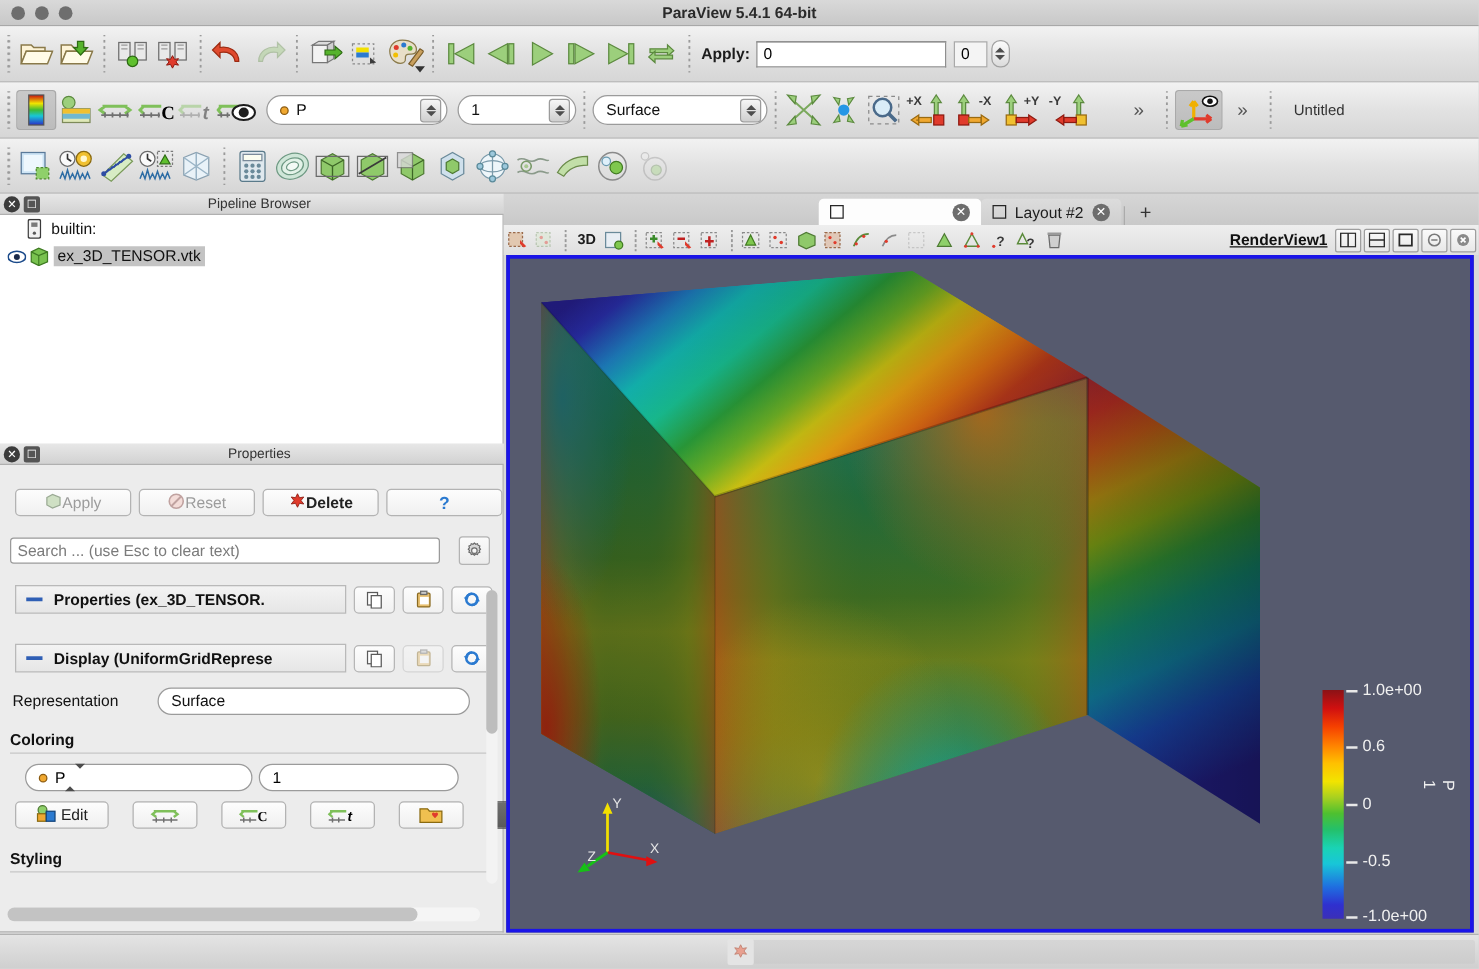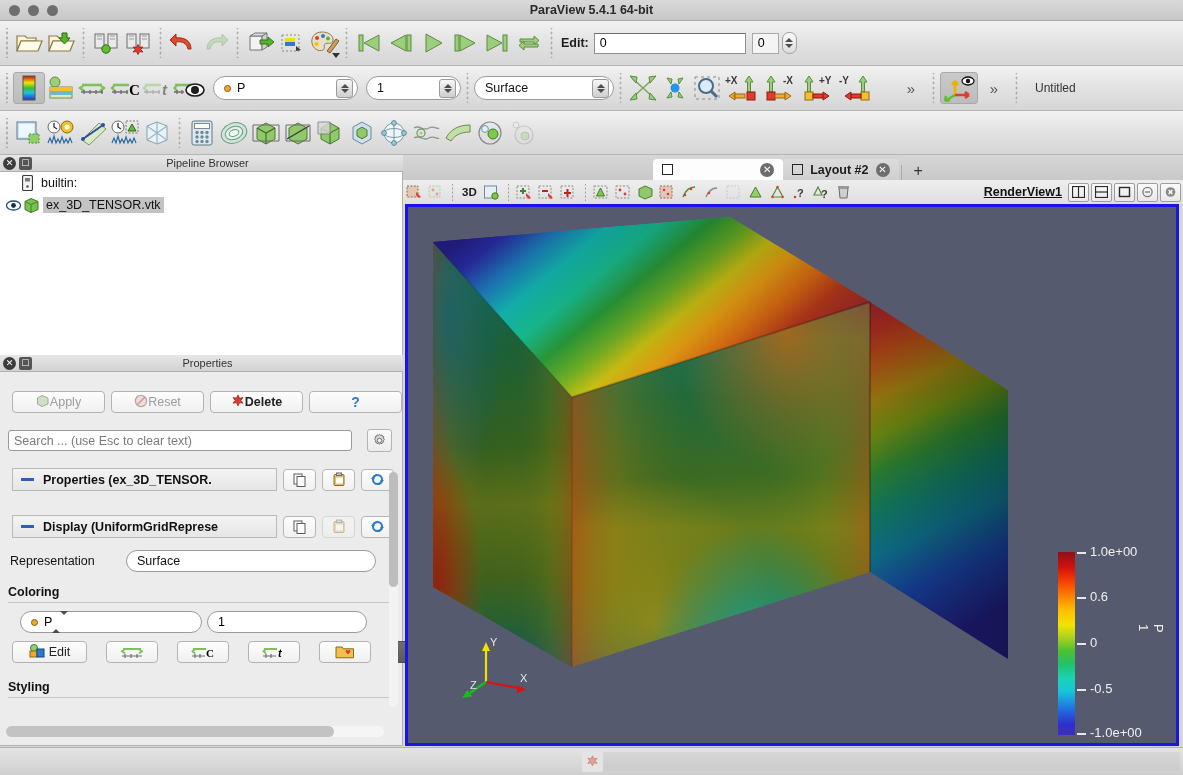--- a/index.html
+++ b/index.html
@@ -432,21 +432,21 @@
     </div>
     <div class="tbtn">
       <svg width="28" height="24" viewBox="0 0 28 24">
         <path d="M5 8 h14 v-3 l5 4.5 -5 4.5 v-3 H5 Z" fill="#9ccf7c" stroke="#5c8a3f"></path>
         <path d="M23 16 H9 v3 l-5-4.5 5-4.5 v3 h14 Z" fill="#9ccf7c" stroke="#5c8a3f"></path>
       </svg>
     </div>
 
     <div class="sep"></div>
 
-    <span class="timelabel">Edit:</span>
+    <span class="timelabel">Apply:</span>
     <div class="tfield" style="width:152px">0</div>
     <div class="tframe" style="width:27px;margin-left:6px">0</div>
     <div class="spin">
       <span class="ar-up"></span>
       <span class="ar-dn"></span>
     </div>
   </div>
 
   <div class="toolbar" id="tb2">
     <div class="grip"></div>
@@ -979,21 +979,21 @@
   </div>
 
   <div id="tabstrip">
     <div class="lt-tab active">
       <span class="tab-sq"></span>
       <span></span>
       <span class="tab-x" style="margin-left:auto">✕</span>
     </div>
     <div class="lt-tab inactive">
       <span class="tab-sq"></span>
-      <span style="font-weight:bold">Layout #2</span>
+      <span style="font-weight:normal">Layout #2</span>
       <span class="tab-x">✕</span>
     </div>
     <span class="tab-div"></span>
     <span class="tab-plus">+</span>
   </div>
 
   <div id="viewtoolbar">
     <div class="vt-btn">
       <svg width="17" height="16" viewBox="0 0 17 16">
         <rect x="1" y="2" width="11" height="11" fill="#e2c8b0" stroke="#9a6a4a" stroke-dasharray="2 1.4"></rect>

